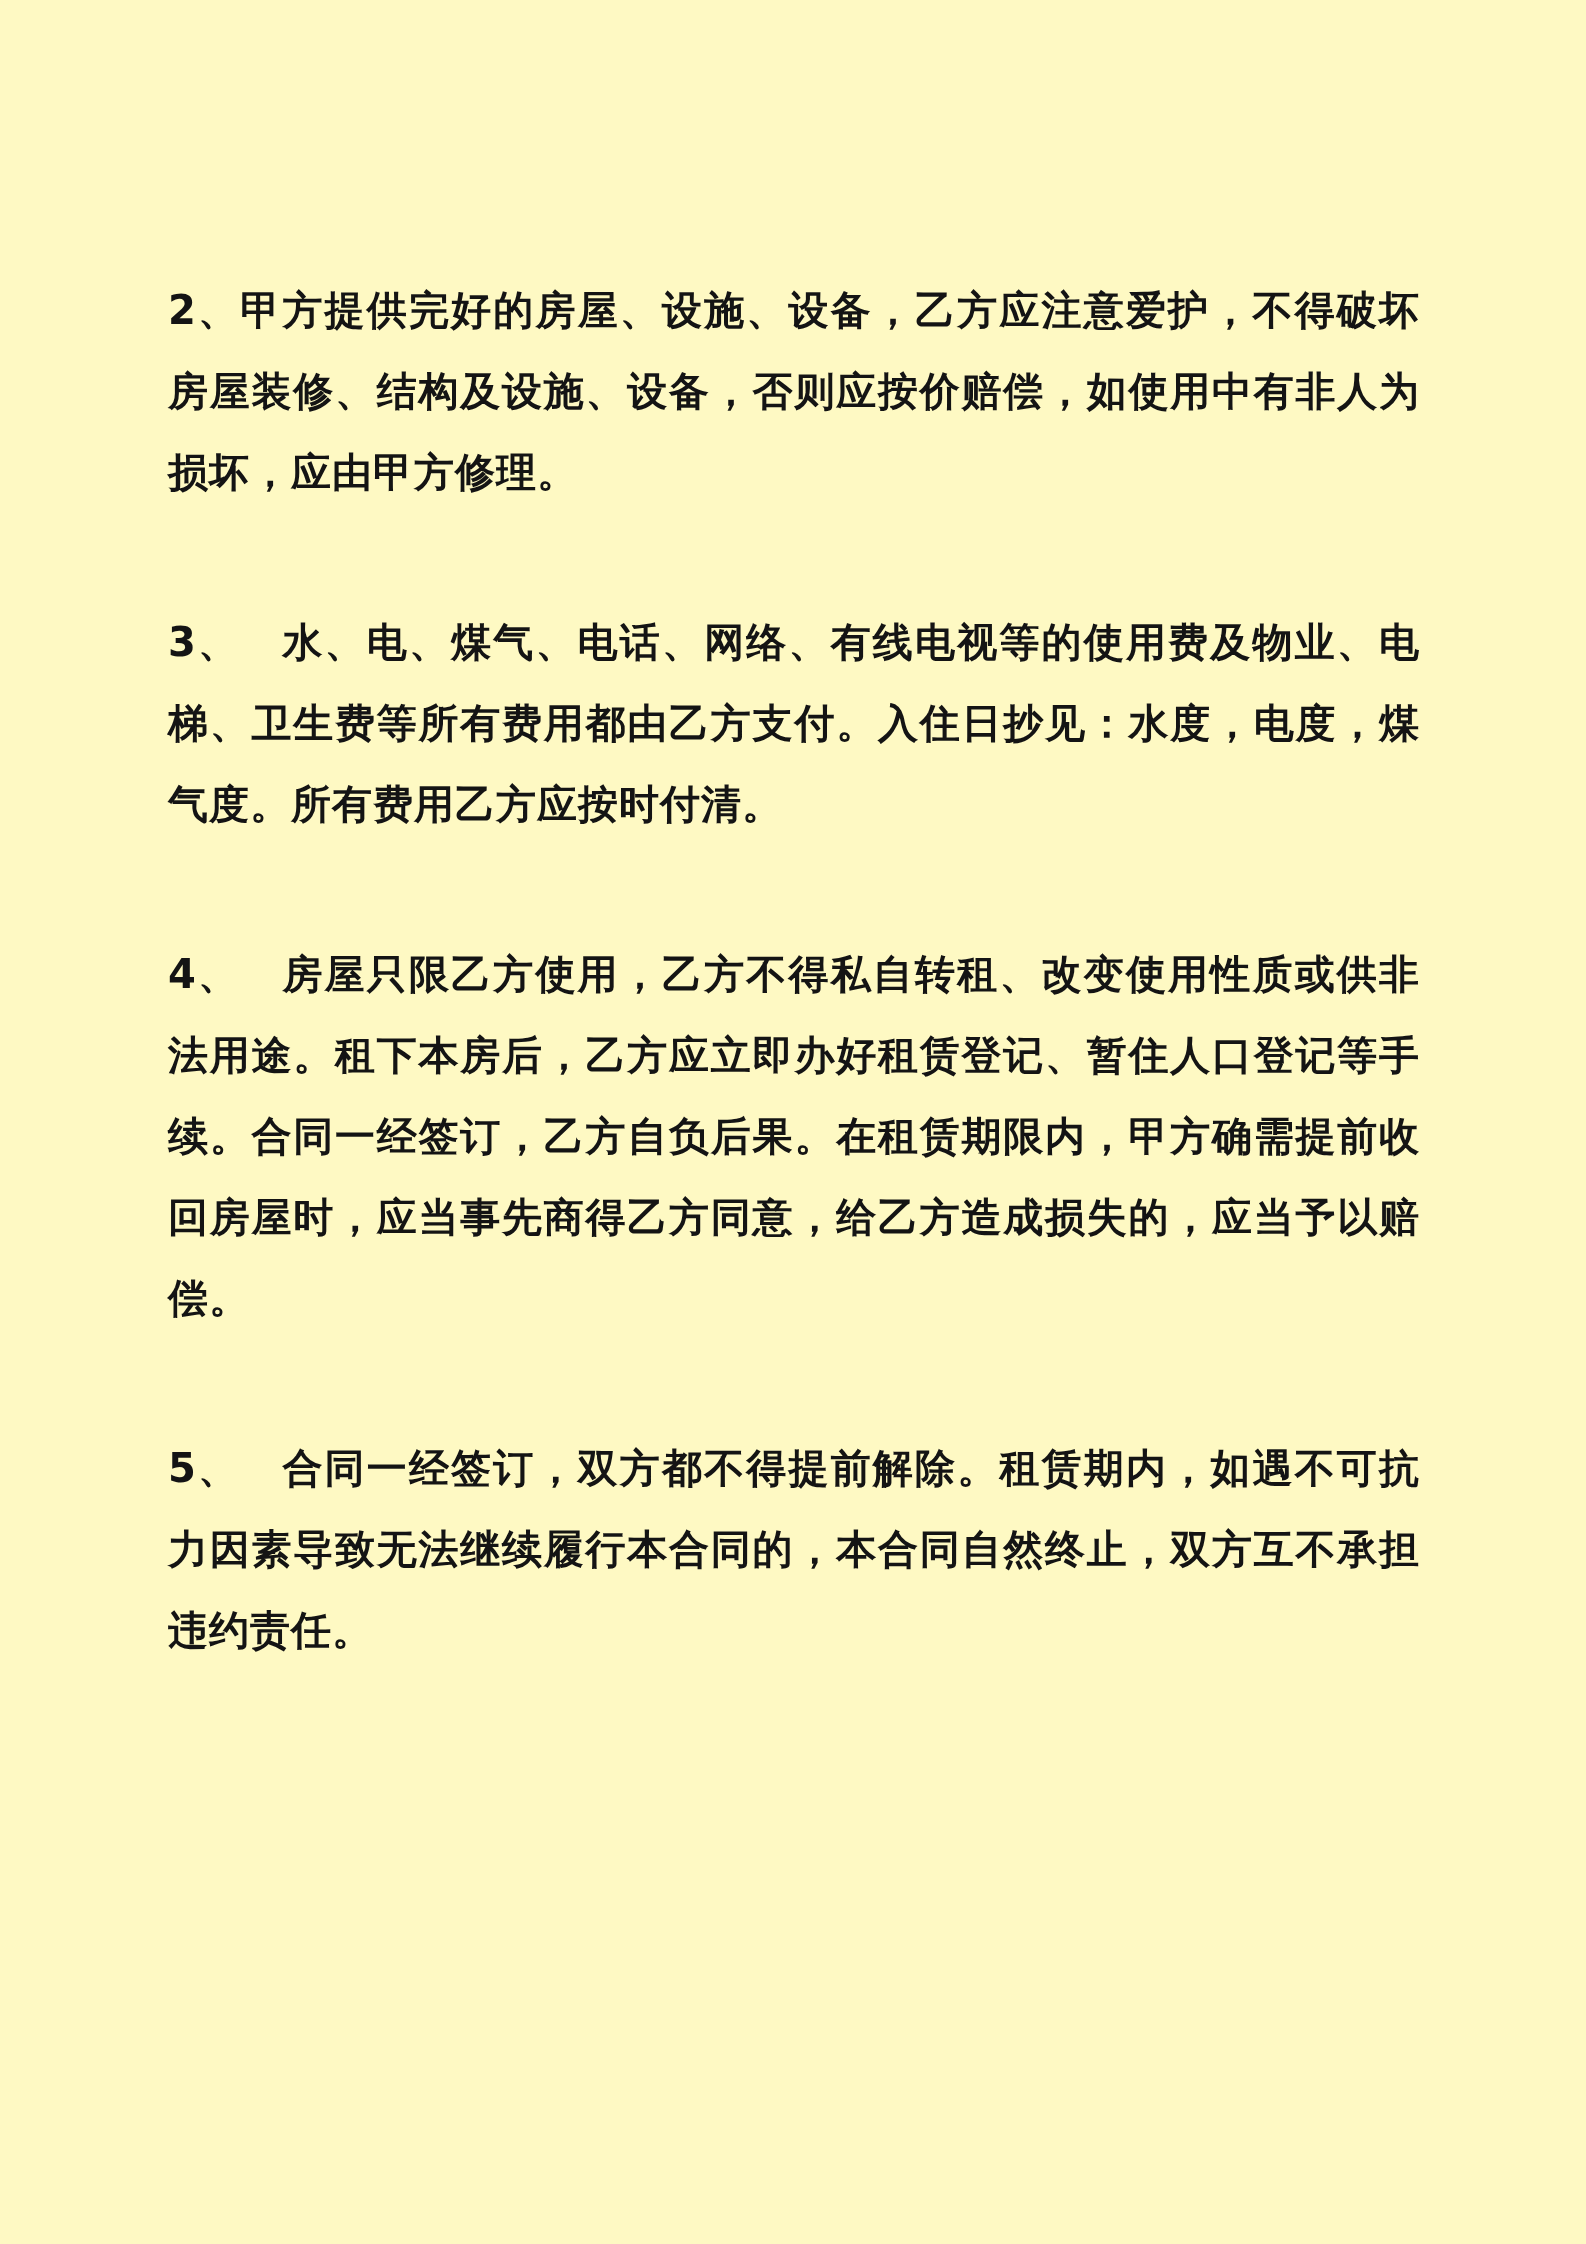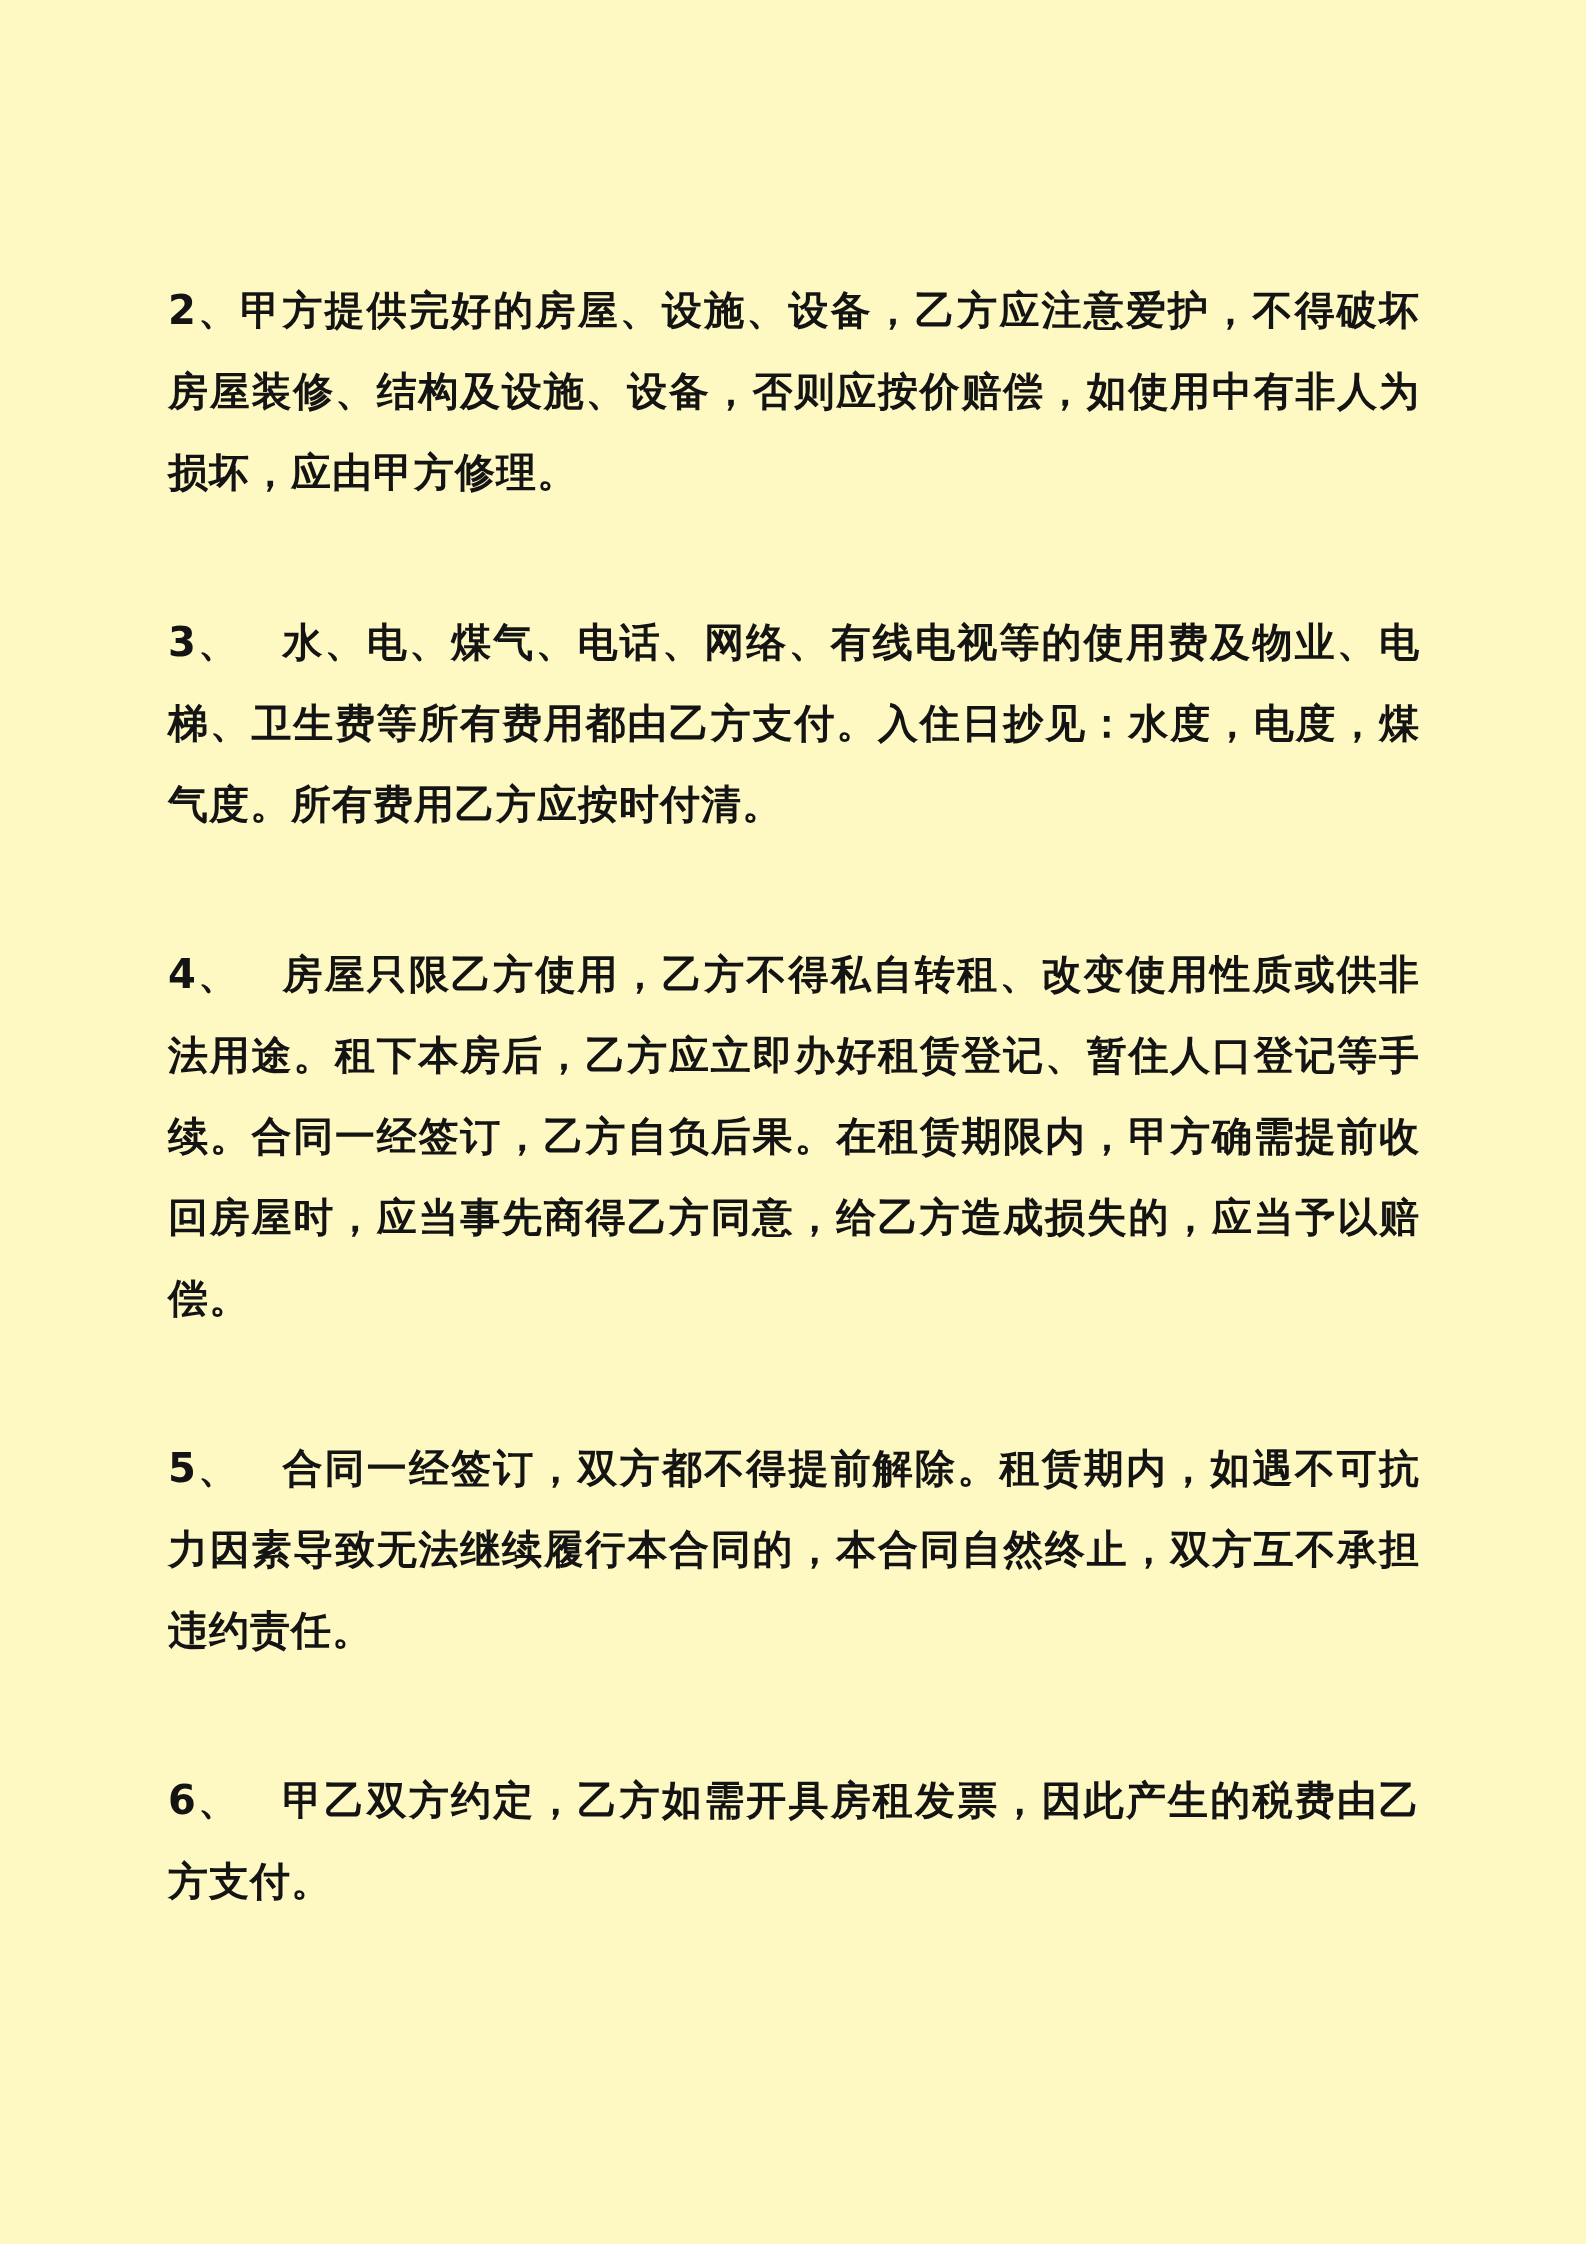--- a/index.html
+++ b/index.html
@@ -40,16 +40,15 @@
   <div class="text-block">
 
     <p class="clause"><span class="clause-number">2、</span><span>甲方提供完好的房屋、设施、设备，乙方应注意爱护，不得破坏房屋装修、结构及设施、设备，否则应按价赔偿，如使用中有非人为损坏，应由甲方修理。</span></p>
 
     <p class="clause"><span class="clause-number">3、　</span><span>水、电、煤气、电话、网络、有线电视等的使用费及物业、电梯、卫生费等所有费用都由乙方支付。入住日抄见：水度，电度，煤气度。所有费用乙方应按时付清。</span></p>
 
     <p class="clause"><span class="clause-number">4、　</span><span>房屋只限乙方使用，乙方不得私自转租、改变使用性质或供非法用途。租下本房后，乙方应立即办好租赁登记、暂住人口登记等手续。合同一经签订，乙方自负后果。在租赁期限内，甲方确需提前收回房屋时，应当事先商得乙方同意，给乙方造成损失的，应当予以赔偿。</span></p>
 
     <p class="clause"><span class="clause-number">5、　</span><span>合同一经签订，双方都不得提前解除。租赁期内，如遇不可抗力因素导致无法继续履行本合同的，本合同自然终止，双方互不承担违约责任。</span></p>
 
-    <p class="clause"><span class="clause-number">6、　</span><span>甲乙双方约定，乙方如需开具房租发票，因此产生的税费由乙方支付。</span></p>
 
   </div>
 </div>
 
 </body></html>

